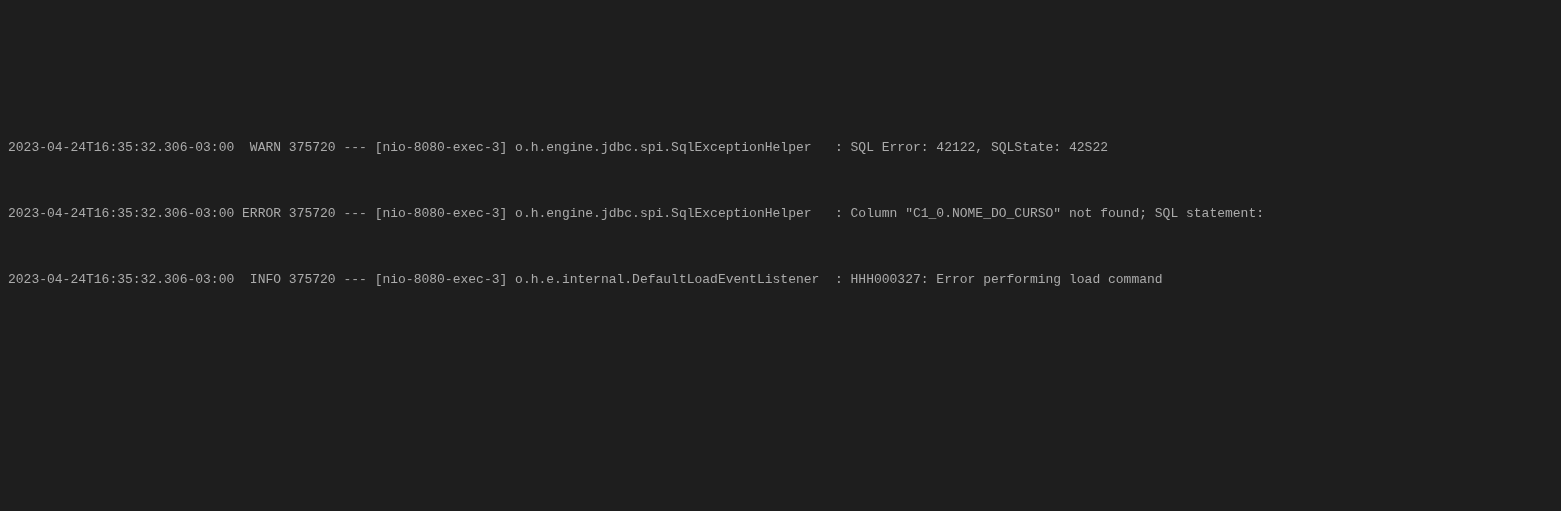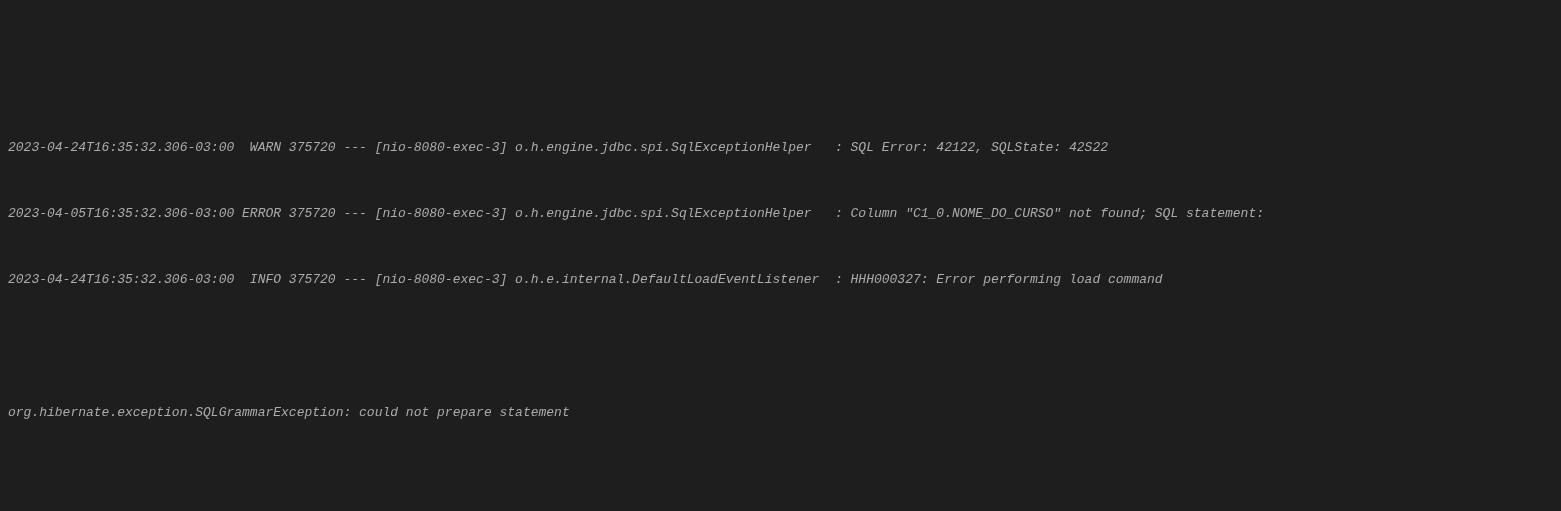--- a/index.html
+++ b/index.html
@@ -15,37 +15,35 @@
       line-height: 1.7;
       padding: 4px 8px;
       white-space: pre;
       overflow-x: auto;
       width: 1561px;
       min-height: 511px;
     }
     .log-line {
       white-space: pre;
       color: #ababab;
-      font-style: italic;
     }
     .blank-line {
       height: 1.7em;
     }
   </style>
 </head>
 <body>
 
 
 
 <div>
   <div class="log-line">2023-04-24T16:35:32.306-03:00  WARN 375720 --- [nio-8080-exec-3] o.h.engine.jdbc.spi.SqlExceptionHelper   : SQL Error: 42122, SQLState: 42S22</div>
-  <div class="log-line">2023-04-05T16:35:32.306-03:00 ERROR 375720 --- [nio-8080-exec-3] o.h.engine.jdbc.spi.SqlExceptionHelper   : Column "C1_0.NOME_DO_CURSO" not found; SQL statement:</div>
+  <div class="log-line">2023-04-24T16:35:32.306-03:00 ERROR 375720 --- [nio-8080-exec-3] o.h.engine.jdbc.spi.SqlExceptionHelper   : Column "C1_0.NOME_DO_CURSO" not found; SQL statement:</div>
   <div class="log-line">2023-04-24T16:35:32.306-03:00  INFO 375720 --- [nio-8080-exec-3] o.h.e.internal.DefaultLoadEventListener  : HHH000327: Error performing load command</div>
   <div class="blank-line"></div>
-  <div class="log-line">org.hibernate.exception.SQLGrammarException: could not prepare statement</div>
   
   
   
   
   
   
   
   
   
   

